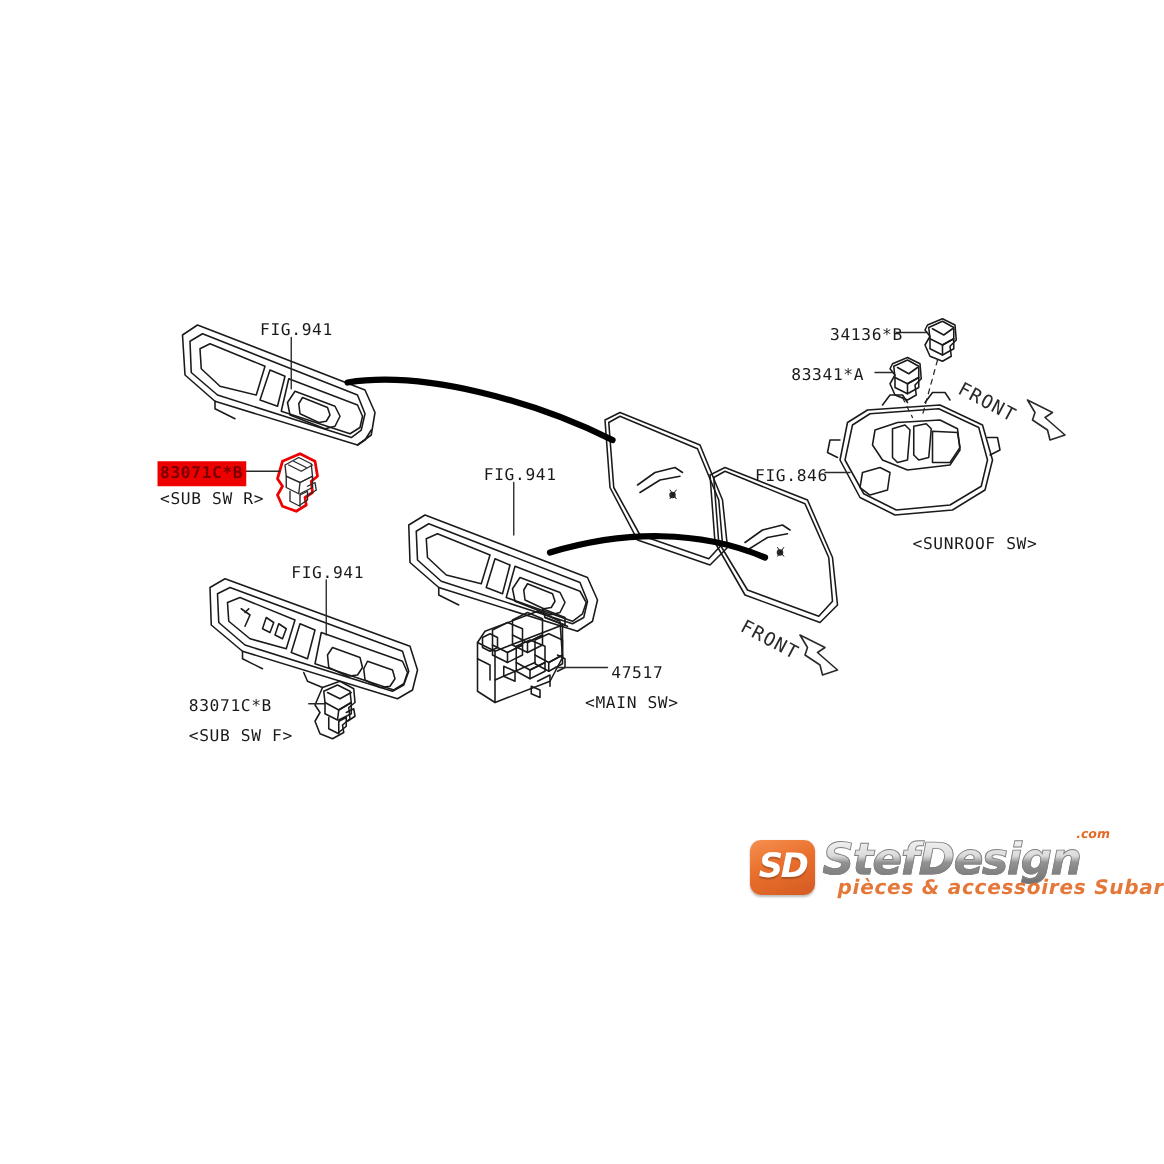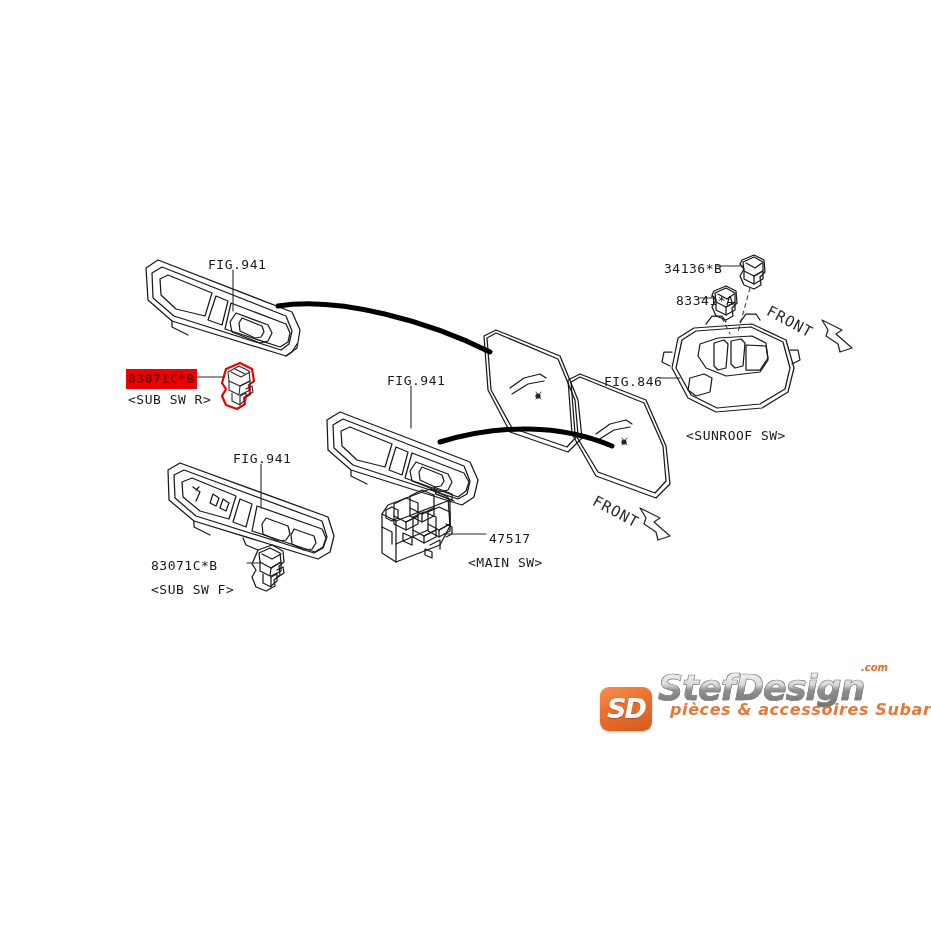--- a/index.html
+++ b/index.html
@@ -56,21 +56,21 @@
     position: absolute;
     left: 596px;
     top: 664px;
     width: 290px;
     height: 62px;
     opacity: 0.96;
   }
   .wm-badge {
     position: absolute;
     left: 4px;
-    top: 23px;
+    top: 8px;
     width: 52px;
     height: 44px;
     background: linear-gradient(160deg,#f58b4a 0%, #ea6a25 45%, #d2551a 100%);
     border-radius: 9px;
     box-shadow: 0 1px 2px rgba(0,0,0,0.28);
   }
   .wm-badge span {
     position: absolute;
     left: 0; right: 0; top: 50%;
     transform: translateY(-52%);
@@ -331,25 +331,25 @@
   <div class="lbl" style="left:151px; top:581px;">&lt;SUB SW F&gt;</div>
 
   <div class="lbl" style="left:387px; top:372px;">FIG.941</div>
 
   <div class="lbl" style="left:489px; top:530px;">47517</div>
 
   <div class="lbl" style="left:468px; top:554px;">&lt;MAIN SW&gt;</div>
 
   <div class="lbl" style="left:664px; top:260px;">34136*B</div>
 
-  <div class="lbl" style="left:633px; top:292px;margin-left:43px;">83341*A</div>
+  <div class="lbl" style="left:633px; top:292px;">83341*A</div>
 
   <div class="lbl" style="left:604px; top:373px;">FIG.846</div>
 
-  <div class="lbl" style="left:686px; top:427px;">&lt;SUNROOF SW&gt;</div>
+  <div class="lbl" style="left:730px; top:427px;">&lt;SUNROOF SW&gt;</div>
 
   <div class="frontword" style="left:772px; top:302px; transform:rotate(28deg); transform-origin:left top;">FRONT</div>
 
   <div class="frontword" style="left:598px; top:492px; transform:rotate(28deg); transform-origin:left top;">FRONT</div>
 
   <div id="watermark">
     <div class="wm-badge">
       <span>SD</span>
     </div>
     <div class="wm-name">StefDesign</div>

